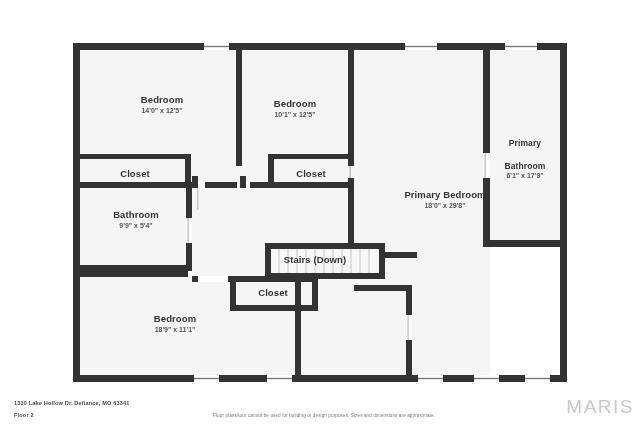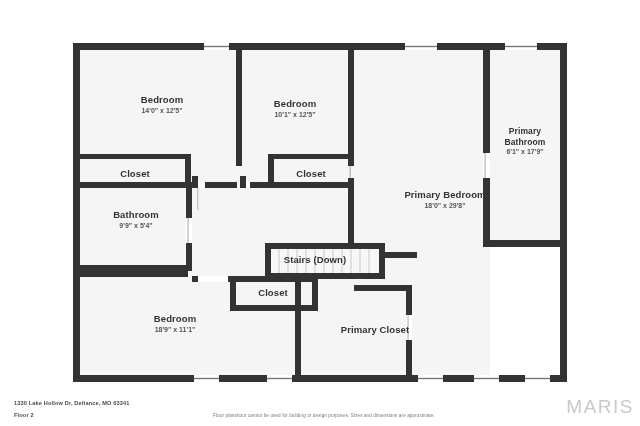--- a/index.html
+++ b/index.html
@@ -56,20 +56,21 @@
     font-weight: bold;
     color: #555555;
     display: block;
     margin-top: 1px;
   }
   .room-label.small .room-name {
     font-size: 8.5px;
   }
   .room-label.two-line .room-name {
     display: block;
+    margin-top: 12px;
   }
 
   
   #footer {
     position: absolute;
     left: 4px;
     top: 392px;
     width: 640px;
     height: 34px;
     background: #ffffff;
@@ -331,23 +332,20 @@
 
     <div class="room-label" style="left:232px; top:287px; width:82px;">
       <span class="room-name">Closet</span>
     </div>
 
     <div class="room-label" style="left:120px; top:313px; width:110px;">
       <span class="room-name">Bedroom</span>
       <span class="room-dims">18'9" x 11'1"</span>
     </div>
 
-    <div class="room-label" style="left:300px; top:324px; width:150px;">
-      <span class="room-name">Primary Closet</span>
-    </div>
   </div>
 
   <div id="footer">
     <div id="addr">1330 Lake Hollow Dr, Defiance, MO 63341</div>
     <div id="floorlbl">Floor 2</div>
     <div id="disclaimer">Floor plans/tour cannot be used for building or design purposes. Sizes and dimensions are approximate.</div>
     <div id="brand">MARIS</div>
   </div>
 
 </div>

